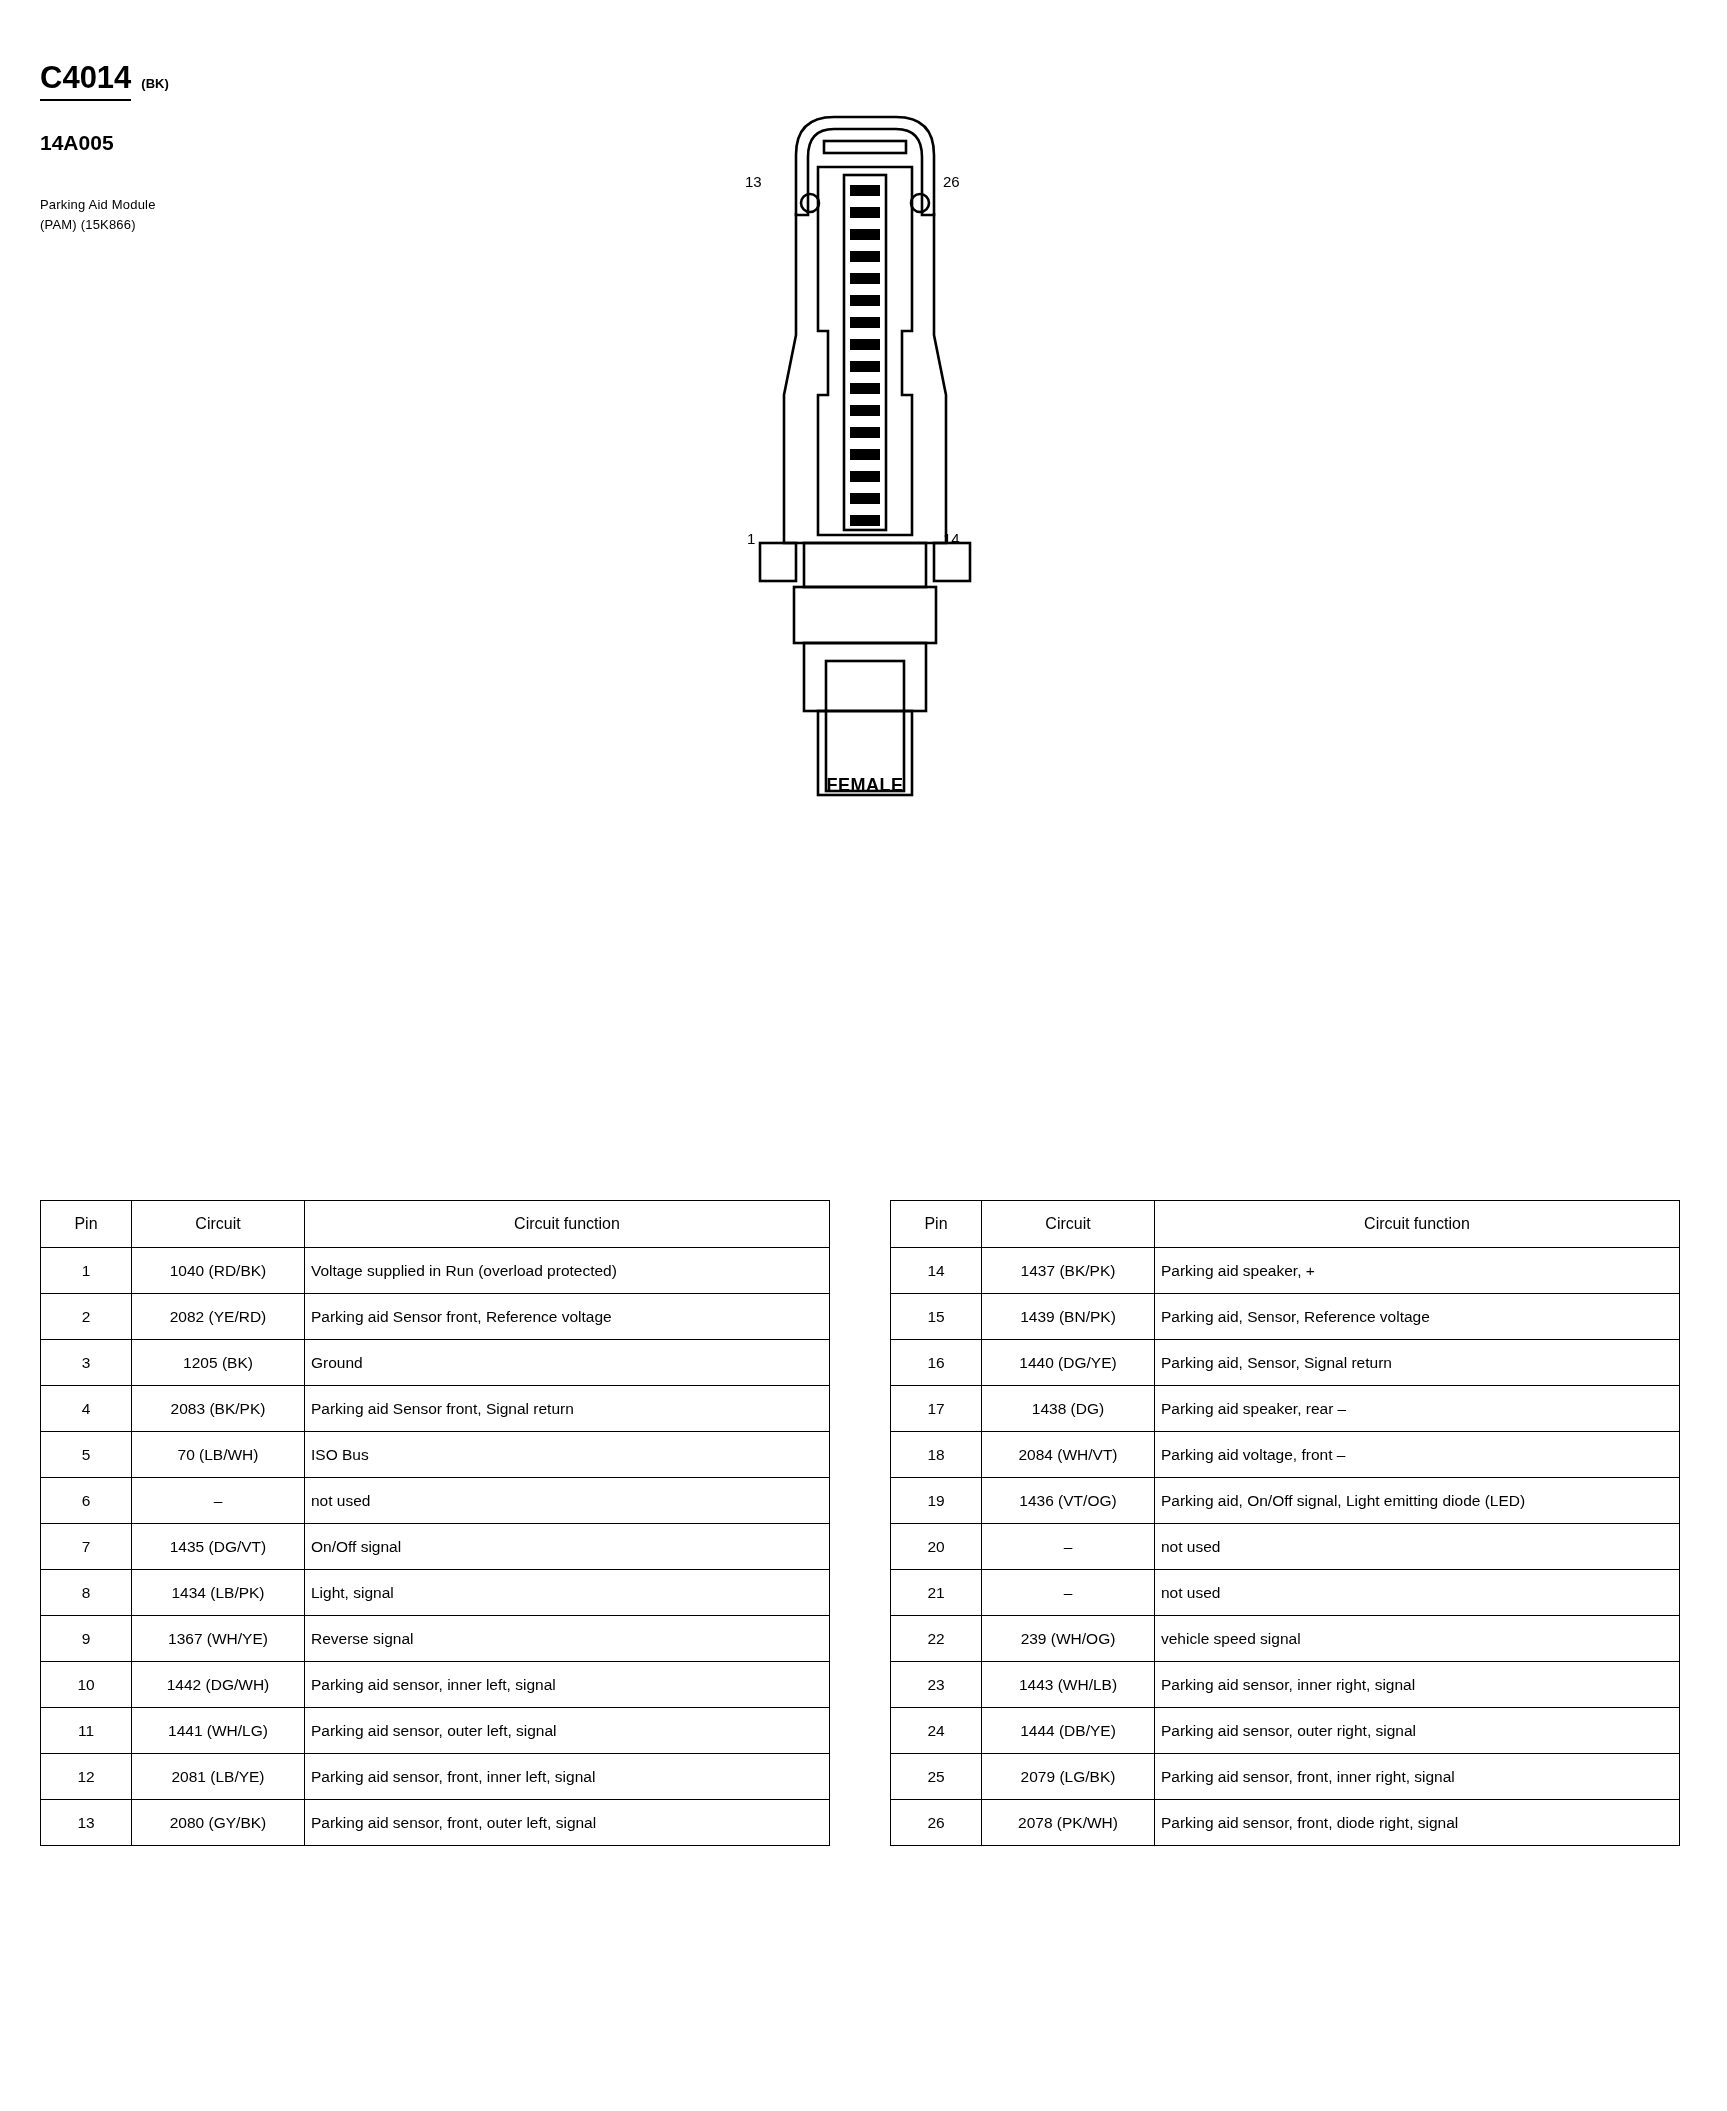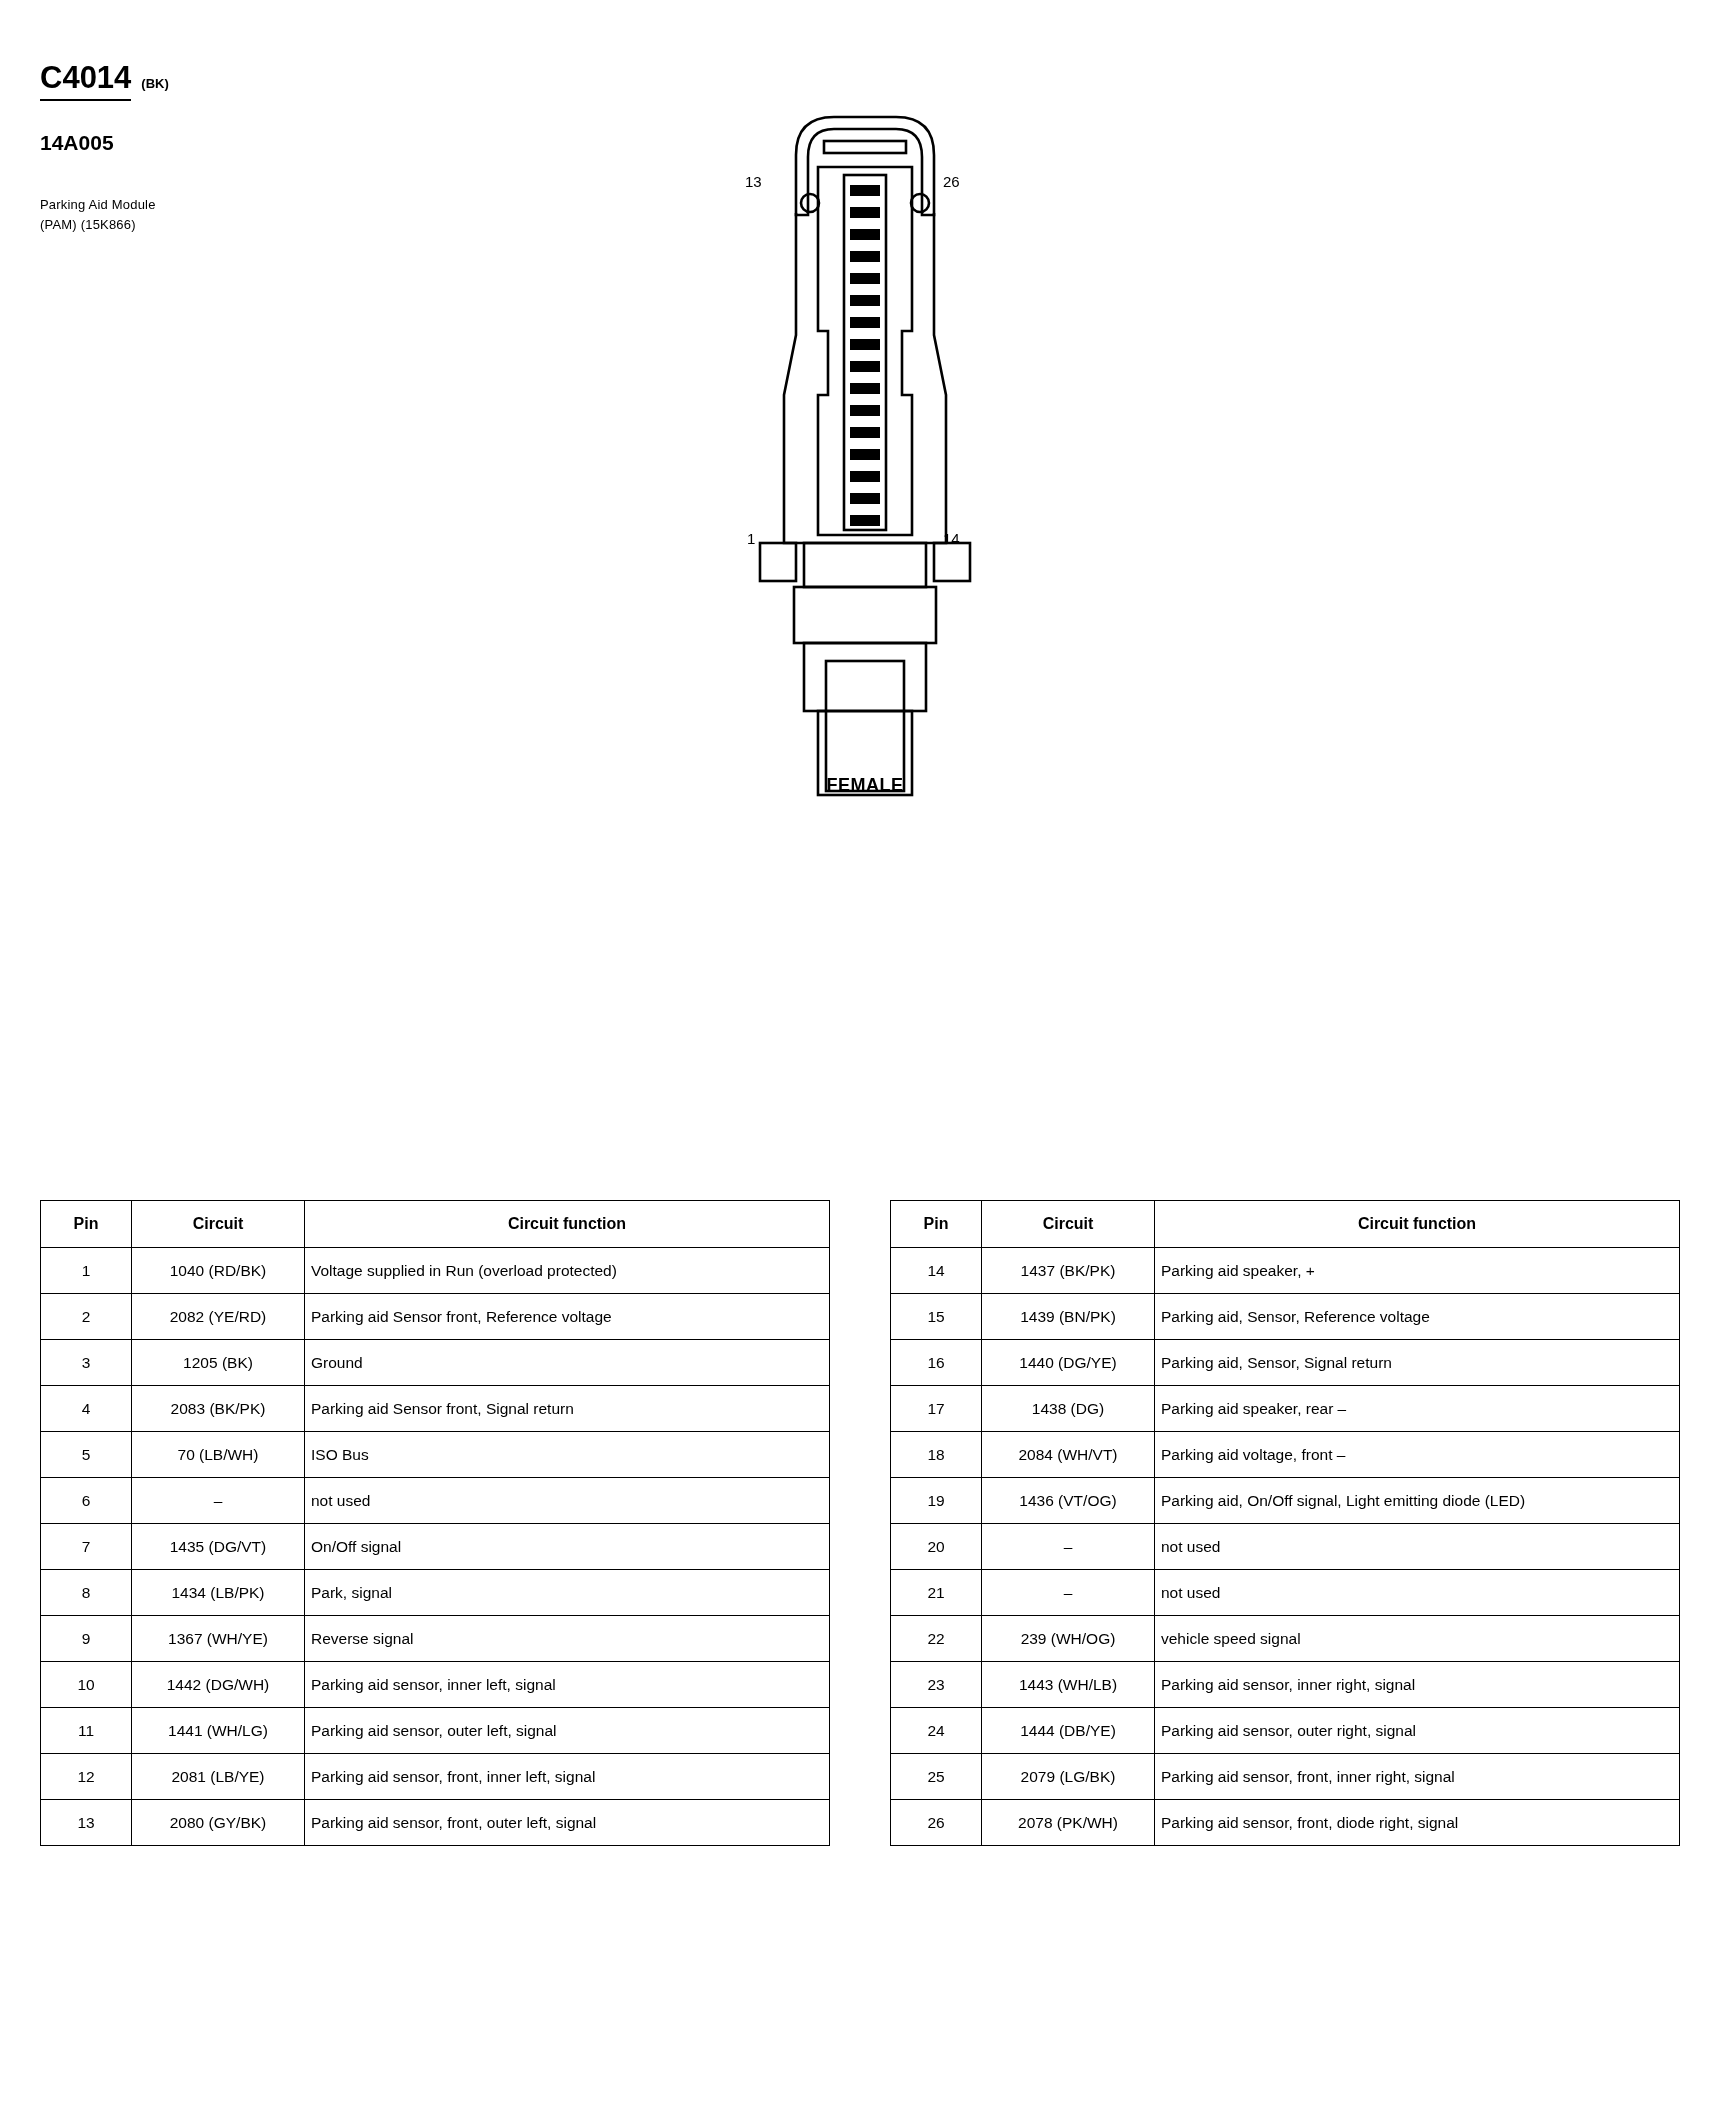--- a/index.html
+++ b/index.html
@@ -94,21 +94,21 @@
   #table-right { left: 890px; top: 1200px; width: 790px; }
 
   .pin-table th, .pin-table td {
     border: 1.6px solid #000;
     height: 45px;
     padding: 0 6px;
     font-weight: normal;
     vertical-align: middle;
   }
   .pin-table th {
-    font-weight: bold;
+    font-weight: normal;
     text-align: center;
     font-size: 16px;
     height: 46px;
   }
   .col-pin     { width: 78px;  text-align: center; }
   .col-circuit { width: 160px; text-align: center; }
   .col-func    { text-align: left; padding-left: 14px; }
 </style>
 </head>
 <body>
@@ -220,21 +220,21 @@
         <td class="col-func">not used</td>
       </tr>
       <tr>
         <td class="col-pin">7</td>
         <td class="col-circuit">1435 (DG/VT)</td>
         <td class="col-func">On/Off signal</td>
       </tr>
       <tr>
         <td class="col-pin">8</td>
         <td class="col-circuit">1434 (LB/PK)</td>
-        <td class="col-func">Park, signal</td>
+        <td class="col-func">Light, signal</td>
       </tr>
       <tr>
         <td class="col-pin">9</td>
         <td class="col-circuit">1367 (WH/YE)</td>
         <td class="col-func">Reverse signal</td>
       </tr>
       <tr>
         <td class="col-pin">10</td>
         <td class="col-circuit">1442 (DG/WH)</td>
         <td class="col-func">Parking aid sensor, inner left, signal</td>

